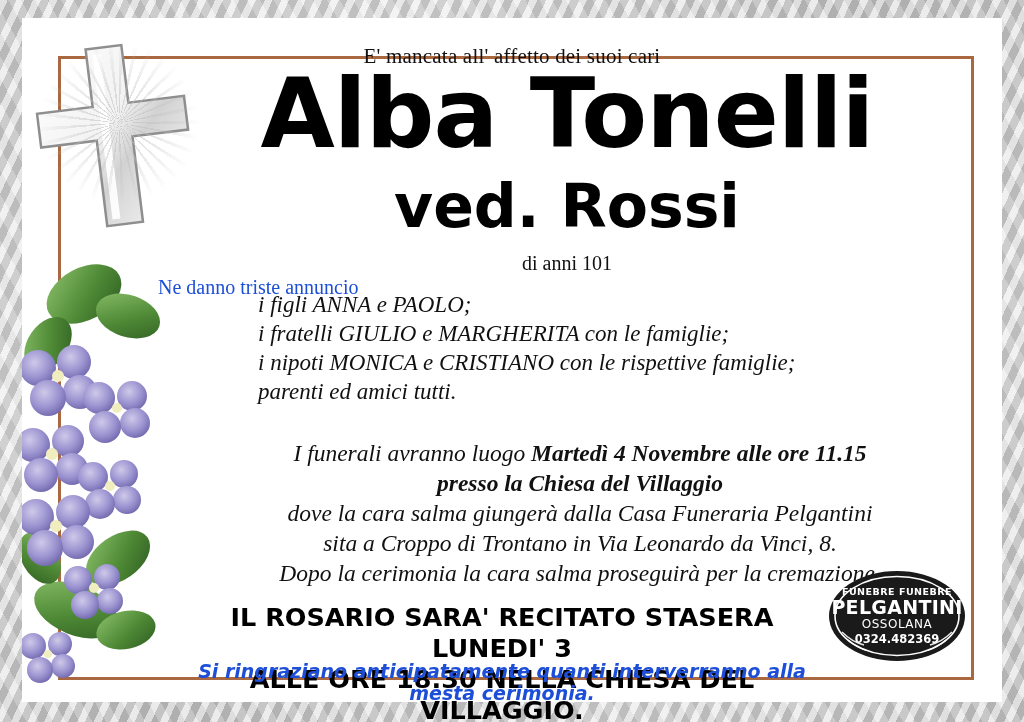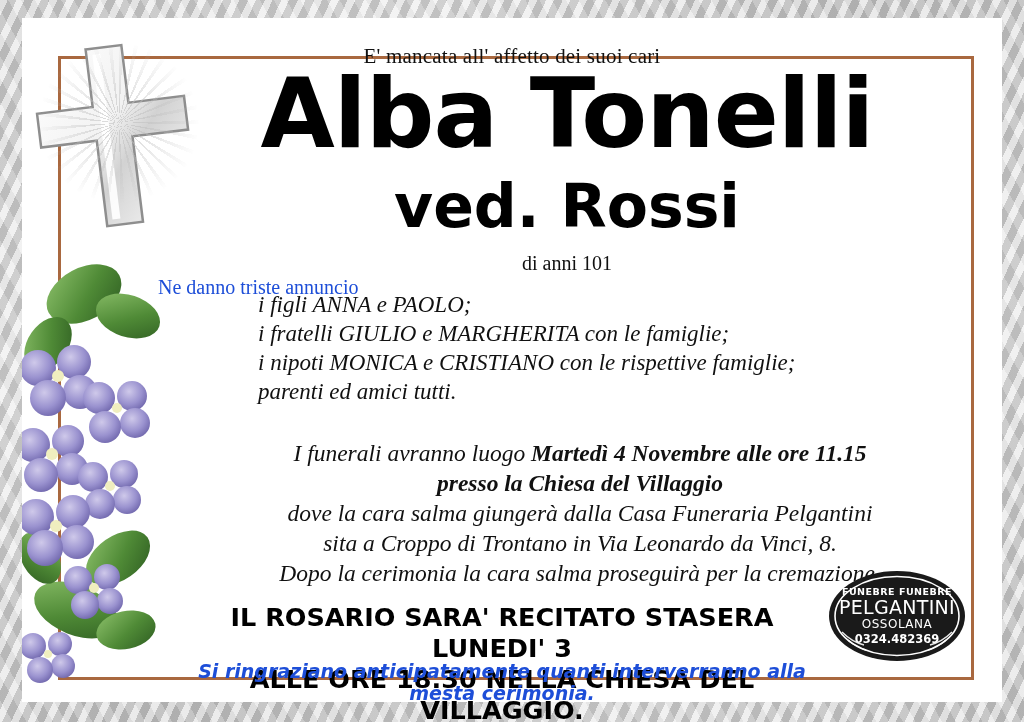--- a/index.html
+++ b/index.html
@@ -212,21 +212,21 @@
     display: flex;
     flex-direction: column;
     align-items: center;
     justify-content: center;
     color: #fff;
     font-family: "DejaVu Sans", sans-serif;
     text-align: center;
     line-height: 1.05;
   }
   .logo-l1 { font-size: 9.5px; font-weight: 700; letter-spacing: .5px; }
-  .logo-l2 { font-size: 19px; font-weight: 400; letter-spacing: .3px; margin-top: 1px;}
+  .logo-l2 { font-size: 19px; font-weight: 700; letter-spacing: .3px; margin-top: 1px;}
   .logo-l3 { font-size: 12px; font-weight: 400; letter-spacing: .5px; }
   .logo-l4 { font-size: 11.5px; font-weight: 700; margin-top: 3px; }
 </style>
 </head>
 <body>
 
 <div class="poster">
   <div class="stone-speck"></div>
 
   <div class="card">

